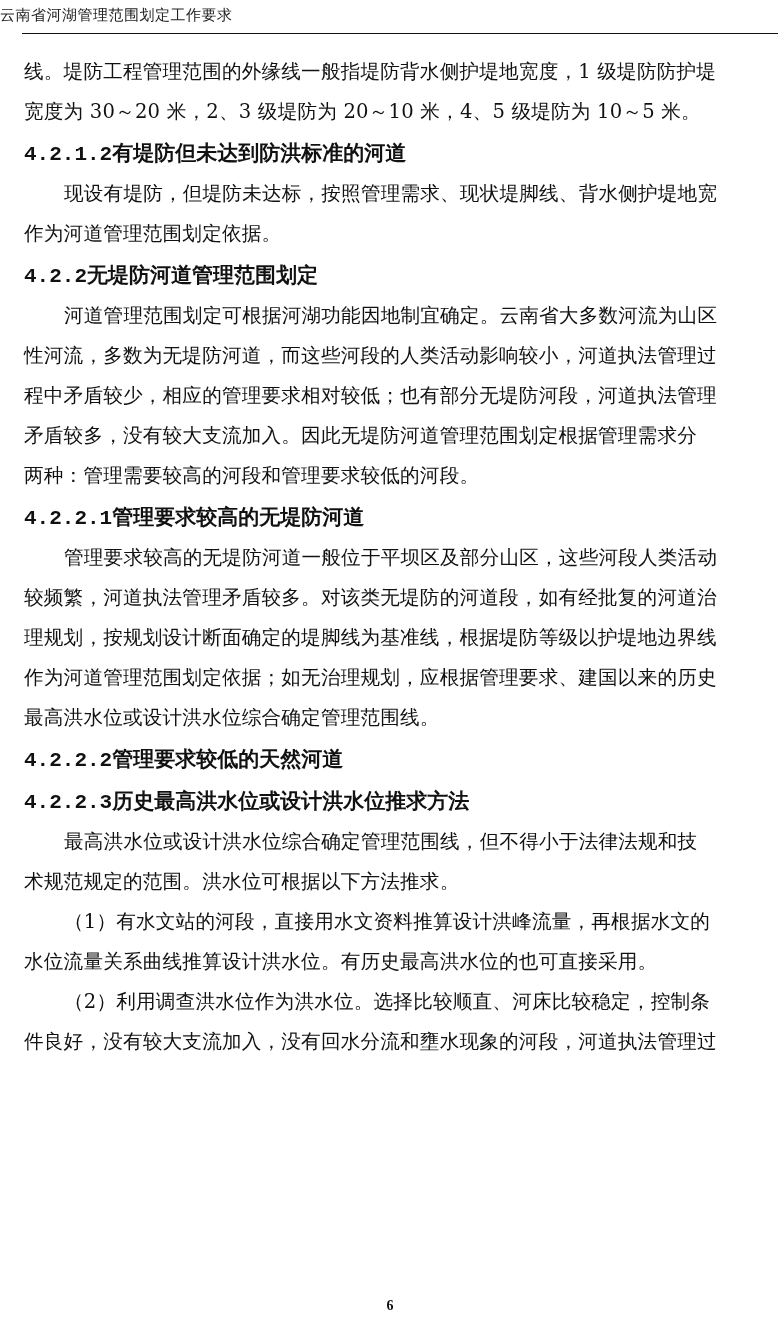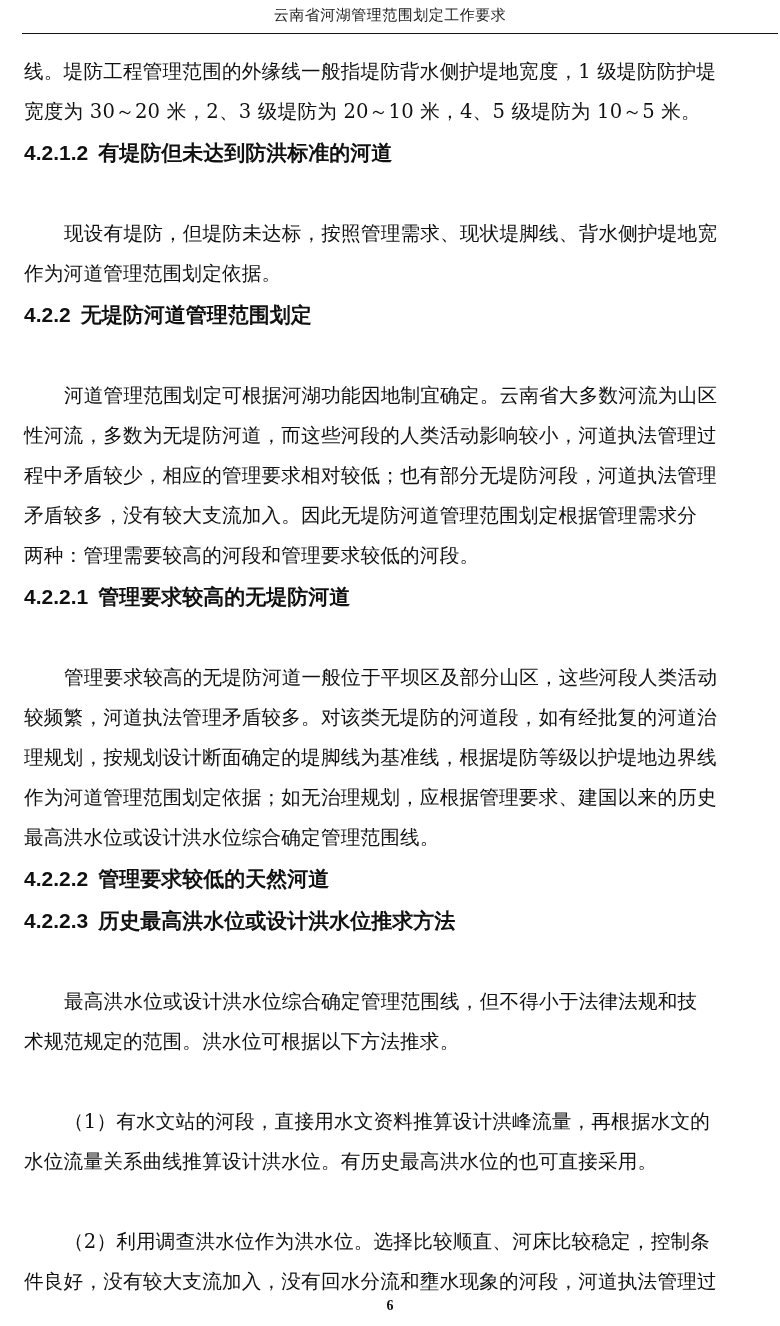--- a/index.html
+++ b/index.html
@@ -1,29 +1,29 @@
 <!DOCTYPE html>
 <html><head>
 <meta charset="utf-8">
 <style>
   html, body { margin: 0; padding: 0; background: #ffffff; }
   body { width: 780px; height: 1326px; position: relative; overflow: hidden;
          font-family: "DejaVu Serif", "Liberation Serif", serif; color: #111; }
-  .header { position: absolute; top: 6px; left: 0; width: 780px; text-align: center;
+  .header { position: absolute; top: 6px; left: 0; width: 780px; text-align: left;
             font-size: 15px; letter-spacing: 0.5px; color: #222; }
   .header-rule { position: absolute; top: 33px; left: 22px; width: 756px; height: 0;
                  border-top: 1.5px solid #111; }
   .content { position: absolute; top: 52px; left: 24px; width: 752px; }
   .line { font-size: 19.6px; line-height: 40px; height: 40px; white-space: nowrap;
           letter-spacing: 0.2px; }
-  .line.indent { padding-left: 40px; margin-top: 40px; }
+  .line.indent { padding-left: 40px; }
   .heading { font-family: "DejaVu Sans", "Liberation Sans", sans-serif; font-weight: bold;
              font-size: 21px; line-height: 42px; height: 42px; white-space: nowrap; }
-  .heading .num { font-family: Liberation Sans, sans-serif; font-weight: bold;
-                  margin-right: 10px; font-size: 21px; }
+  .heading .num { font-family: Liberation Mono, monospace; font-weight: bold;
+                  font-size: 21px; }
   .page-number { position: absolute; top: 1298px; left: 0; width: 780px; text-align: center;
                  font-family: "Liberation Serif", serif; font-weight: bold; font-size: 14px; }
 </style>
 </head>
 <body>
 
 <div class="header">云南省河湖管理范围划定工作要求</div>
 <div class="header-rule"></div>
 
 <div class="content" id="content">

